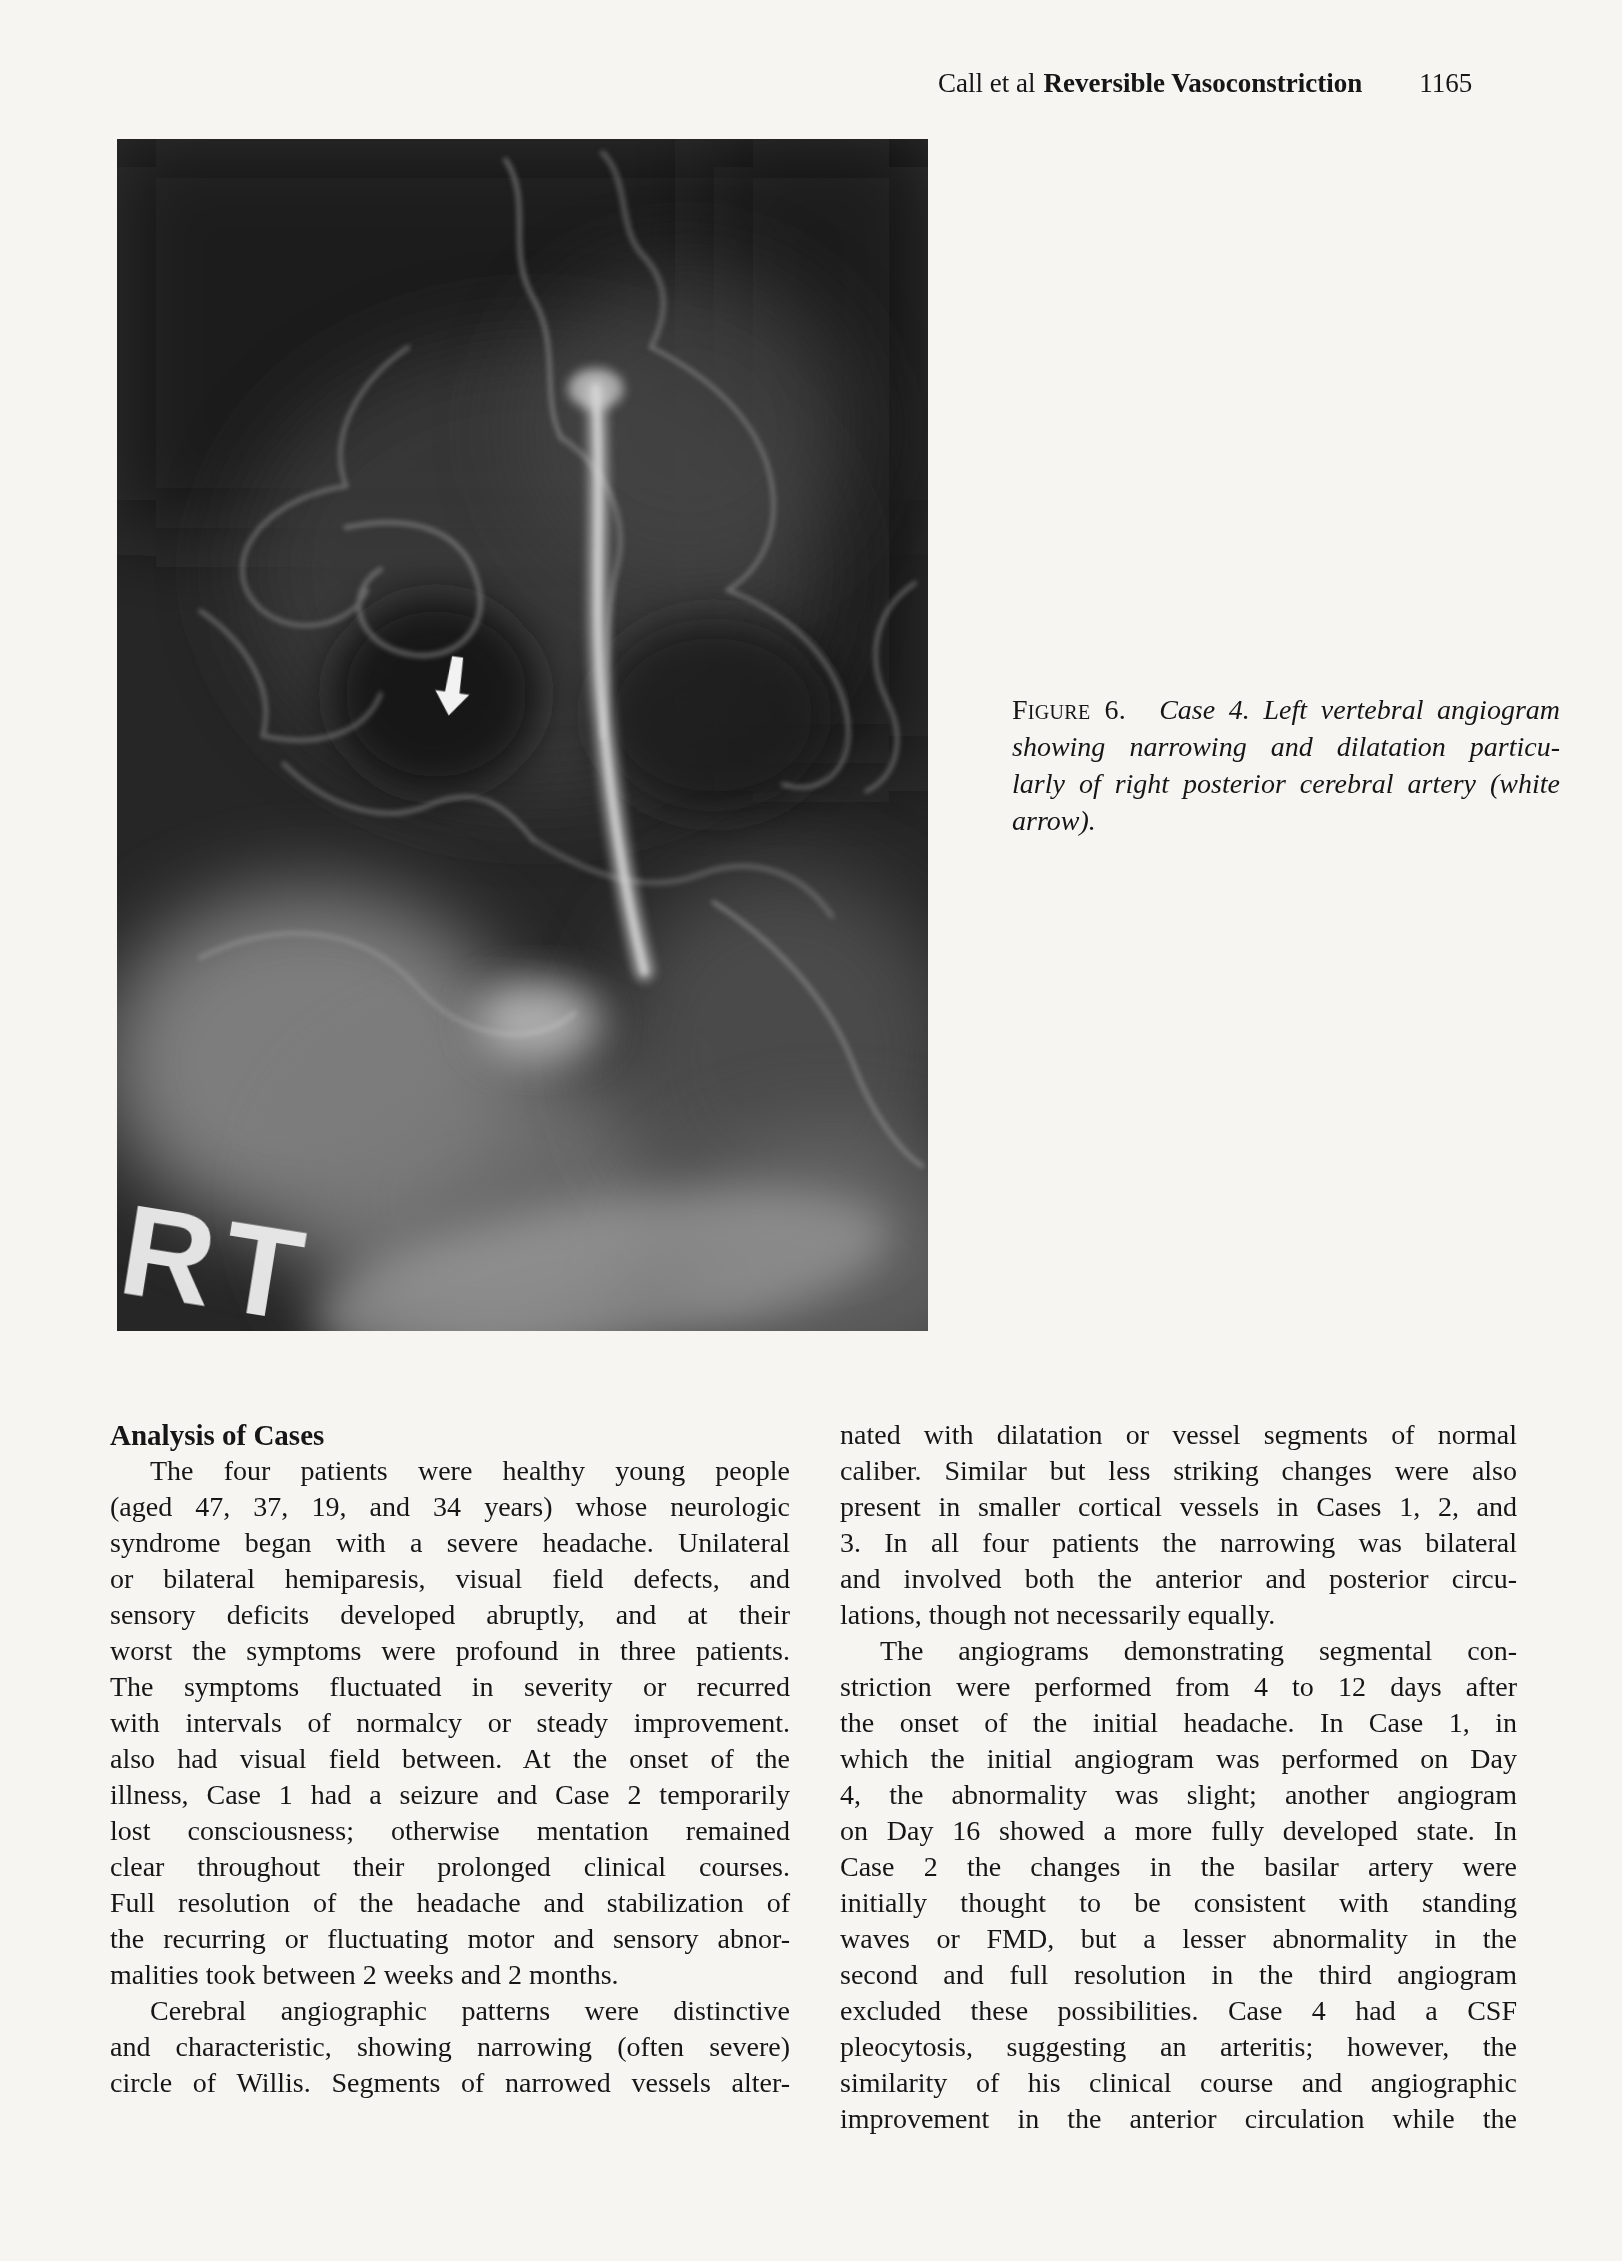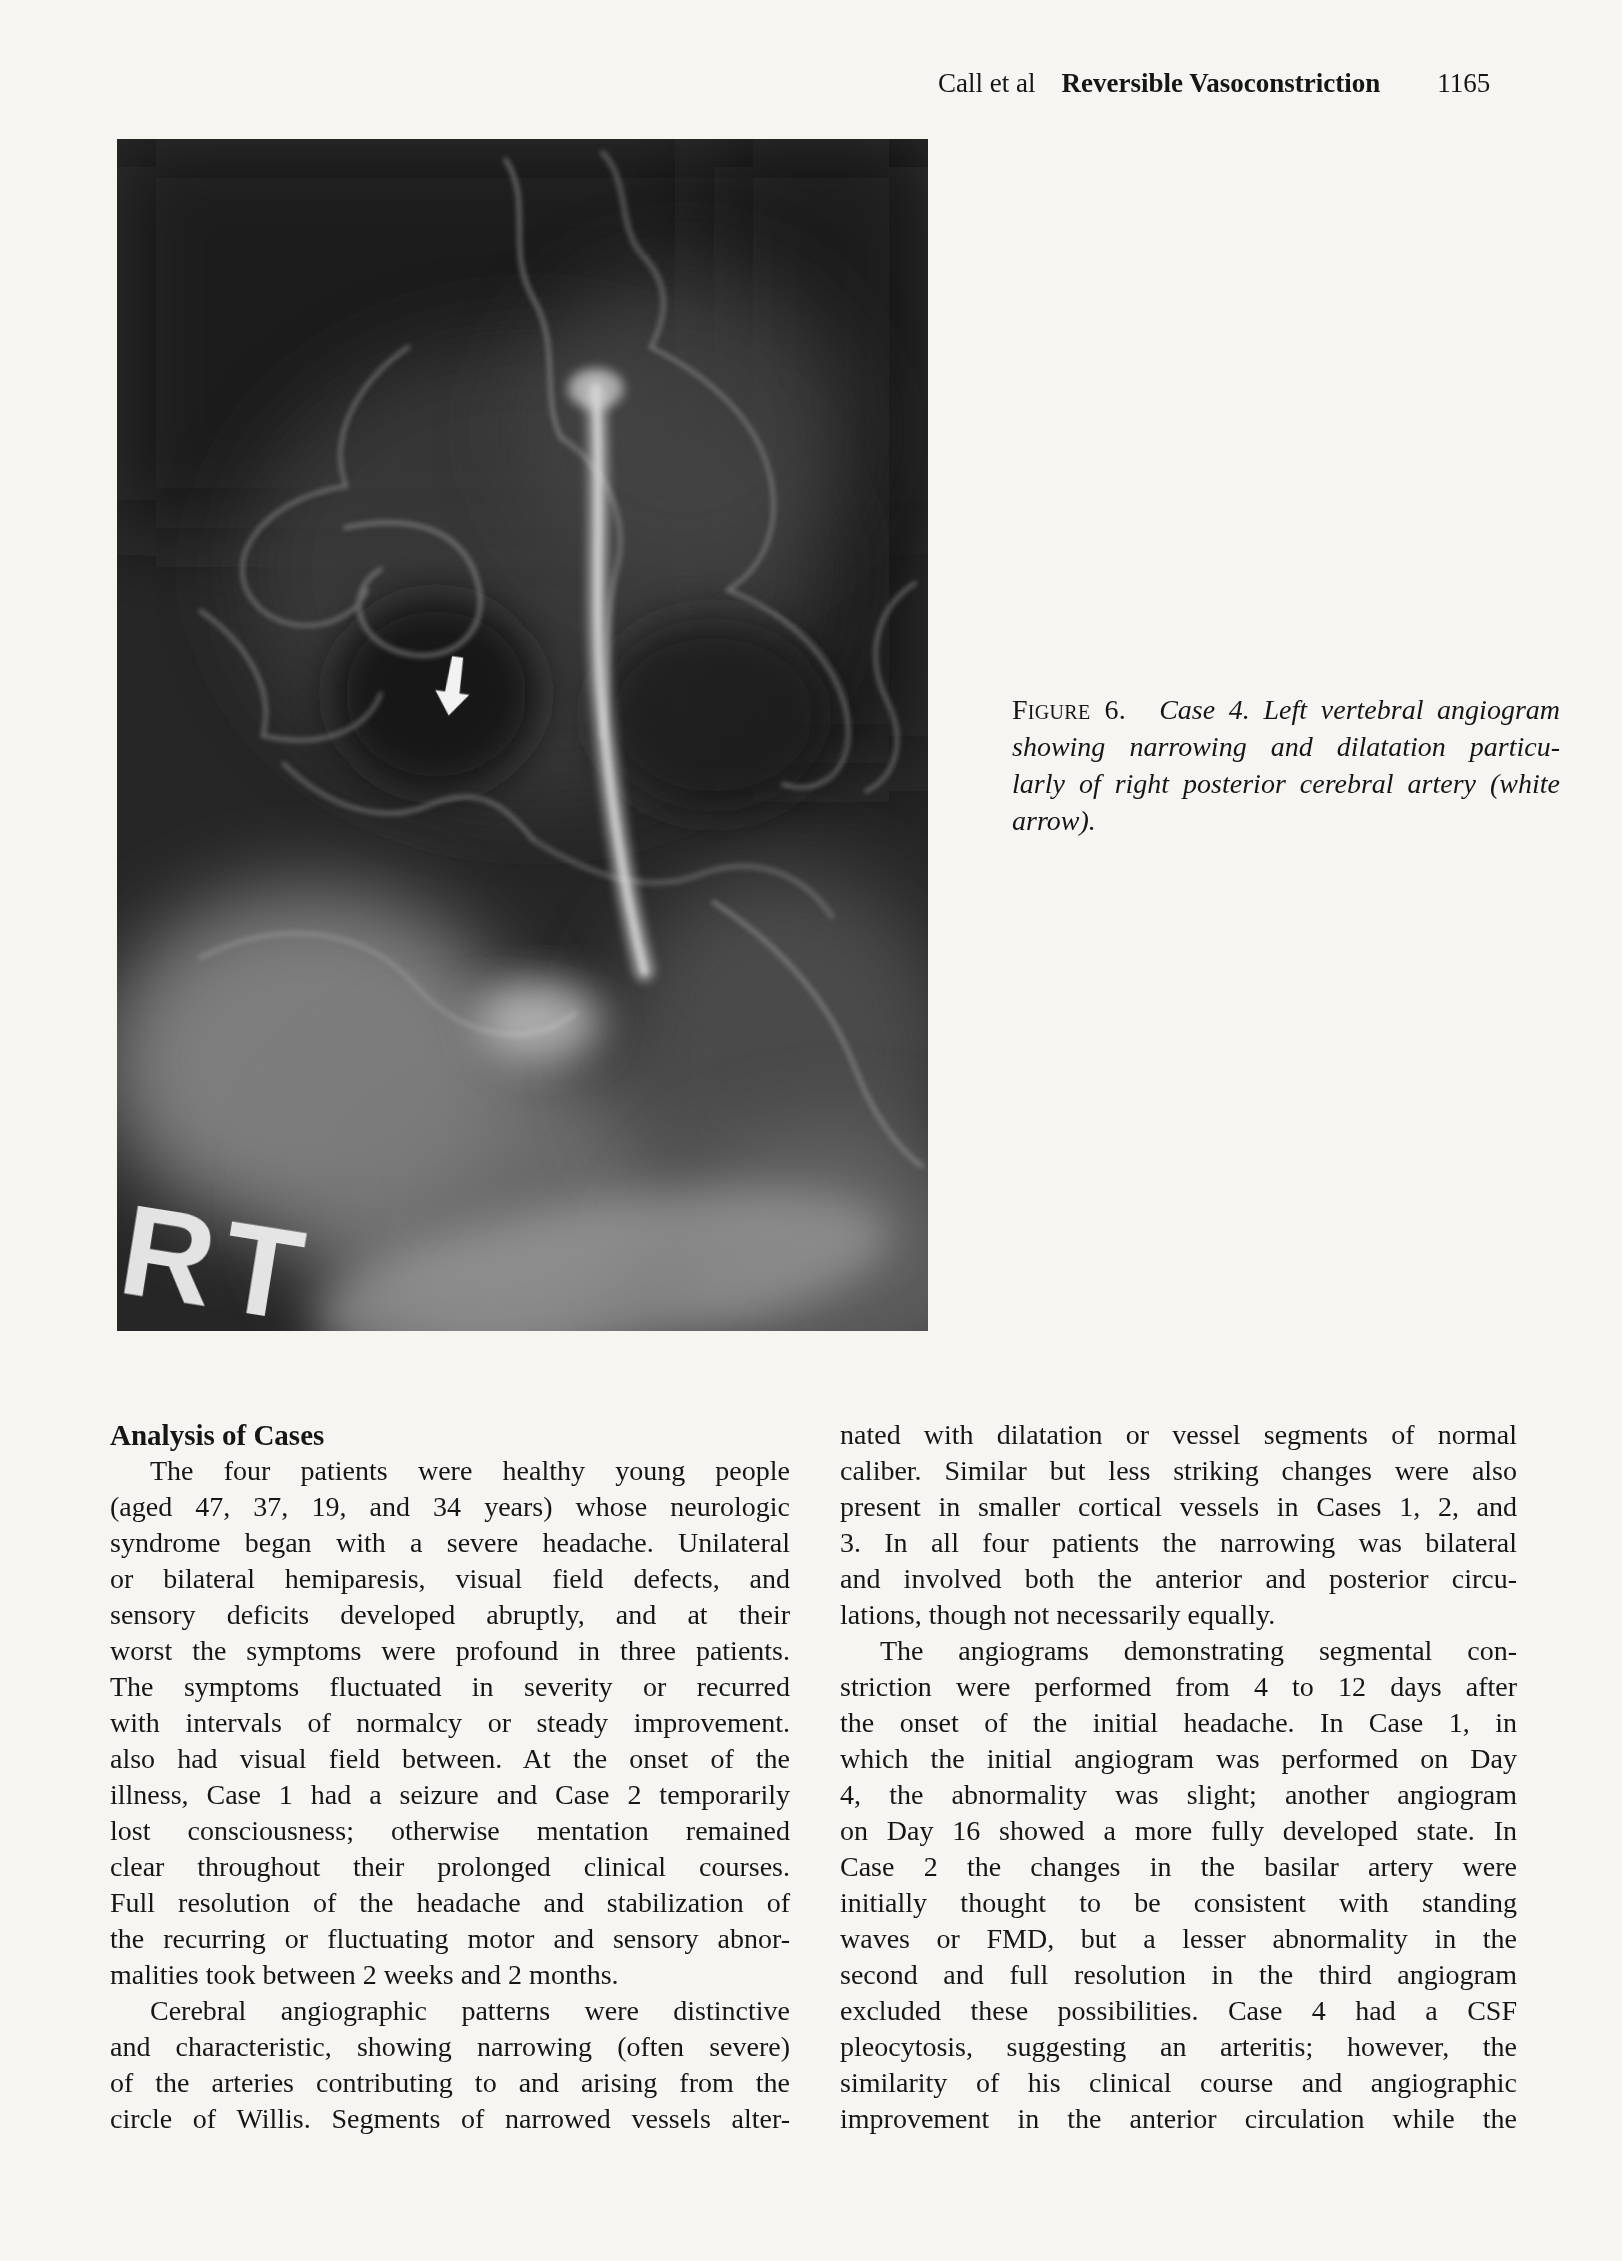--- a/index.html
+++ b/index.html
@@ -4,21 +4,21 @@
 <style>
   html, body { margin:0; padding:0; }
   .page {
     position:relative; width:1622px; height:2261px;
     background:#f6f5f2; overflow:hidden;
     font-family:"Liberation Serif", serif; color:#161616;
   }
   
   .runhead { position:absolute; top:68px; left:938px; display:flex; align-items:baseline; font-size:27px; }
   .authors { }
-  .jtitle  { font-weight:bold; margin-left:26px; }
+  .jtitle  { font-weight:bold; margin-left:8px; }
   .pageno  { margin-left:57px; }
 
   
   .photo { position:absolute; left:117px; top:139px; width:811px; height:1192px; }
   .photo svg { display:block; width:100%; height:100%; }
 
   
   .caption { position:absolute; left:1012px; top:691px; width:548px; font-size:28px; font-style:italic; }
   .cap-line { line-height:37px; text-align:justify; text-align-last:justify; }
   .cap-line.endline { text-align-last:left; }
@@ -136,21 +136,20 @@
           <div class="line">illness, Case 1 had a seizure and Case 2 temporarily</div>
           <div class="line">lost consciousness; otherwise mentation remained</div>
           <div class="line">clear throughout their prolonged clinical courses.</div>
           <div class="line">Full resolution of the headache and stabilization of</div>
           <div class="line">the recurring or fluctuating motor and sensory abnor-</div>
           <div class="line endline">malities took between 2 weeks and 2 months.</div>
         </div>
         <div>
           <div class="line indent">Cerebral angiographic patterns were distinctive</div>
           <div class="line">and characteristic, showing narrowing (often severe)</div>
-          <div class="line">of the arteries contributing to and arising from the</div>
           <div class="line">circle of Willis. Segments of narrowed vessels alter-</div>
         </div>
       </div>
   </div>
 
   <div class="col col-right">
     <div>
         <div>
           <div class="line">nated with dilatation or vessel segments of normal</div>
           <div class="line">caliber. Similar but less striking changes were also</div>

